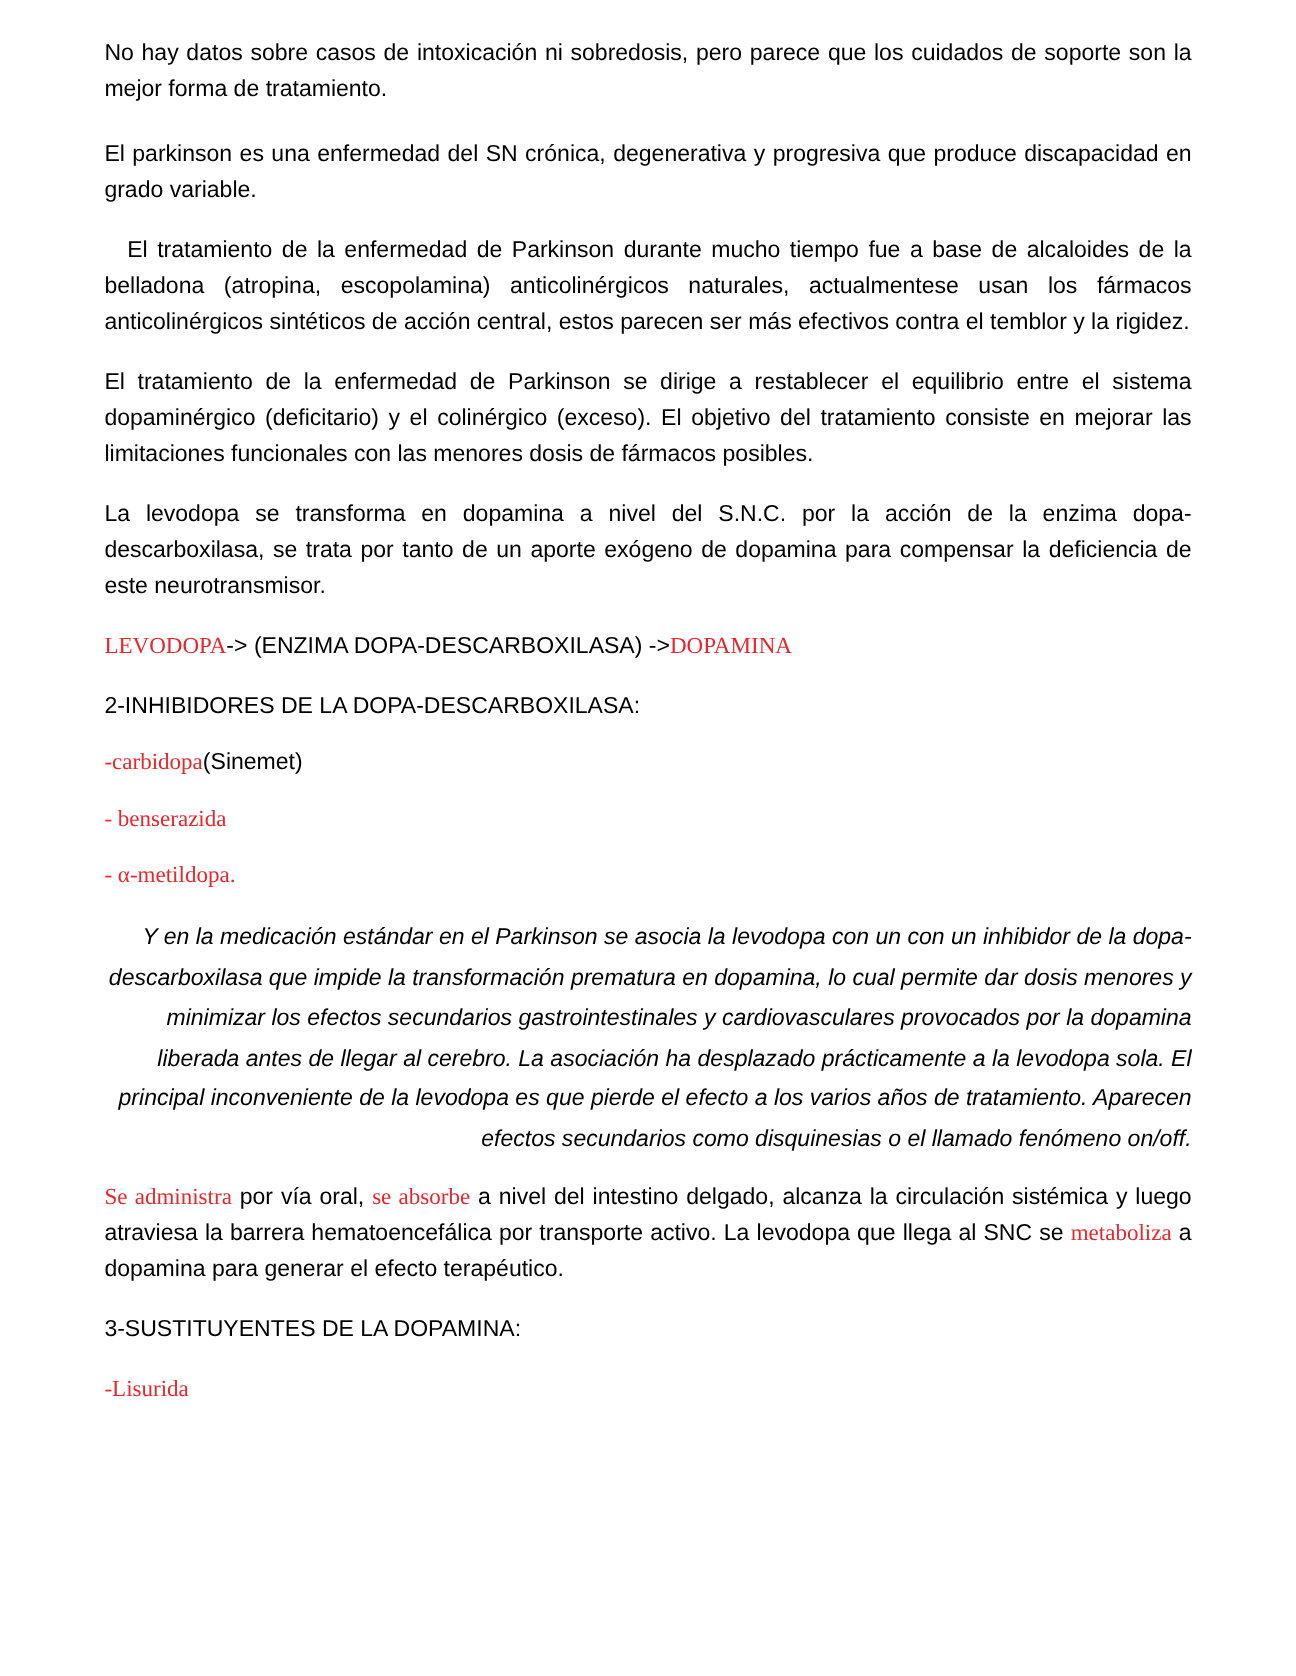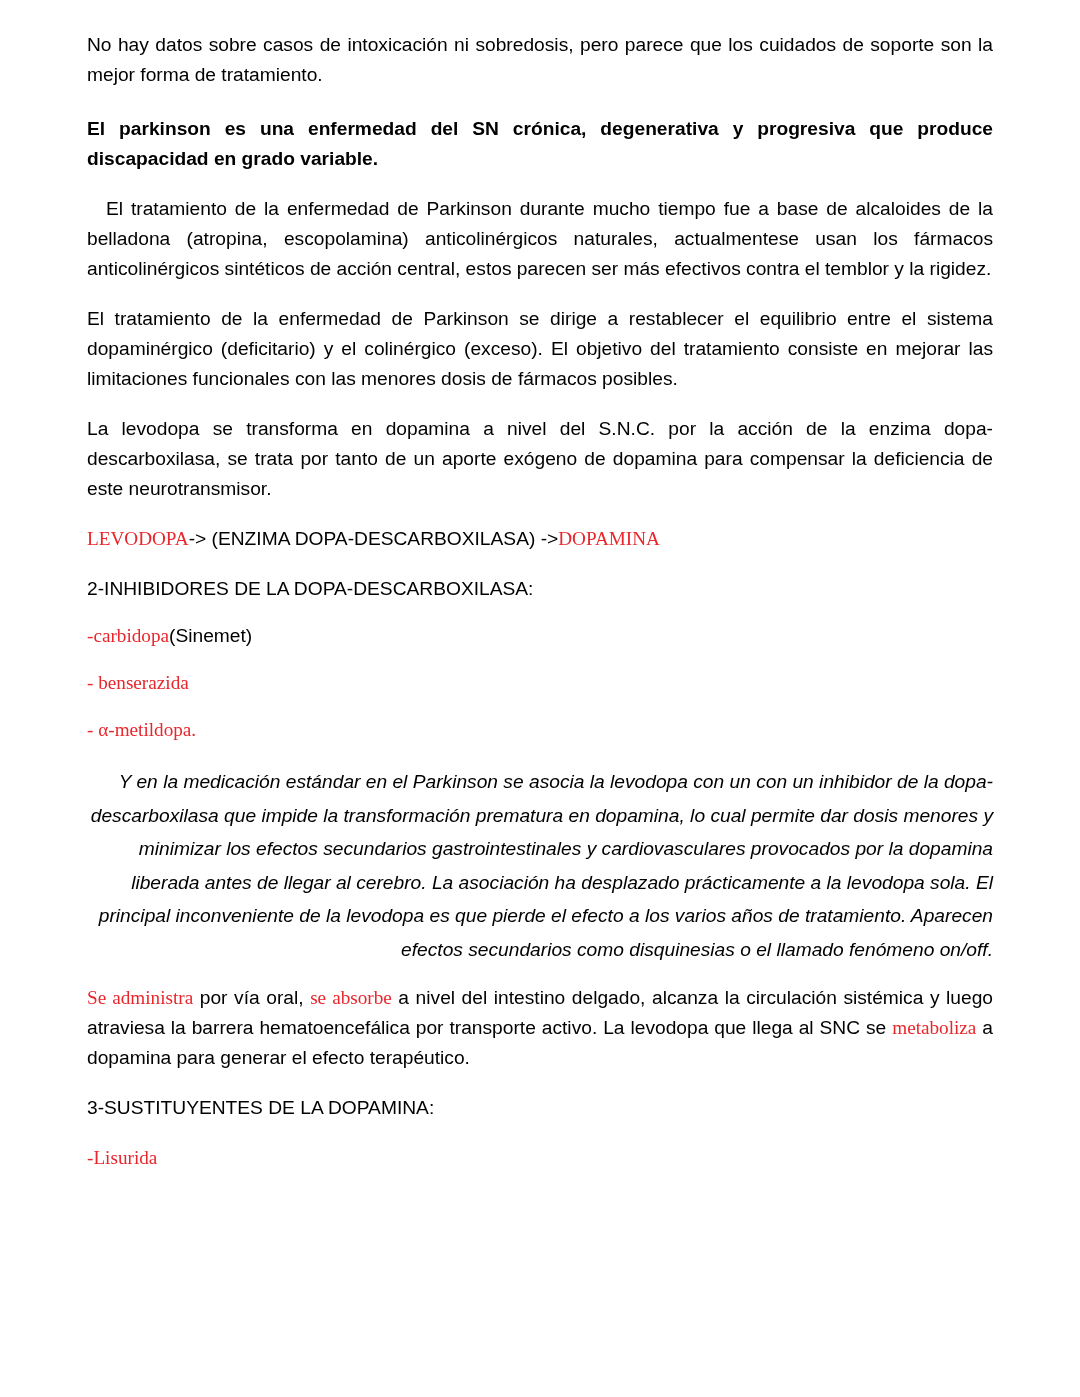--- a/index.html
+++ b/index.html
@@ -30,21 +30,21 @@
     line-height: 30px;
     color: #000000;
   }
   .justify   { text-align: justify; text-justify: inter-word; }
   .leftalign { text-align: right; font-style: italic; }
 
   
   .sp-para    { margin-top: 20px; }
   .sp-small   { margin-top: 17px; }
   .sp-big     { margin-top: 57px; }
-  .sp-head    { margin-top: 24px; font-weight: bold; }
+  .sp-head    { margin-top: 24px; }
 
   .heading {
     font-weight: bold;
     text-decoration: underline;
     text-underline-offset: 3px;
     font-size: 19.2px;
     line-height: 30px;
   }
   .bold-u {
     font-weight: bold;

